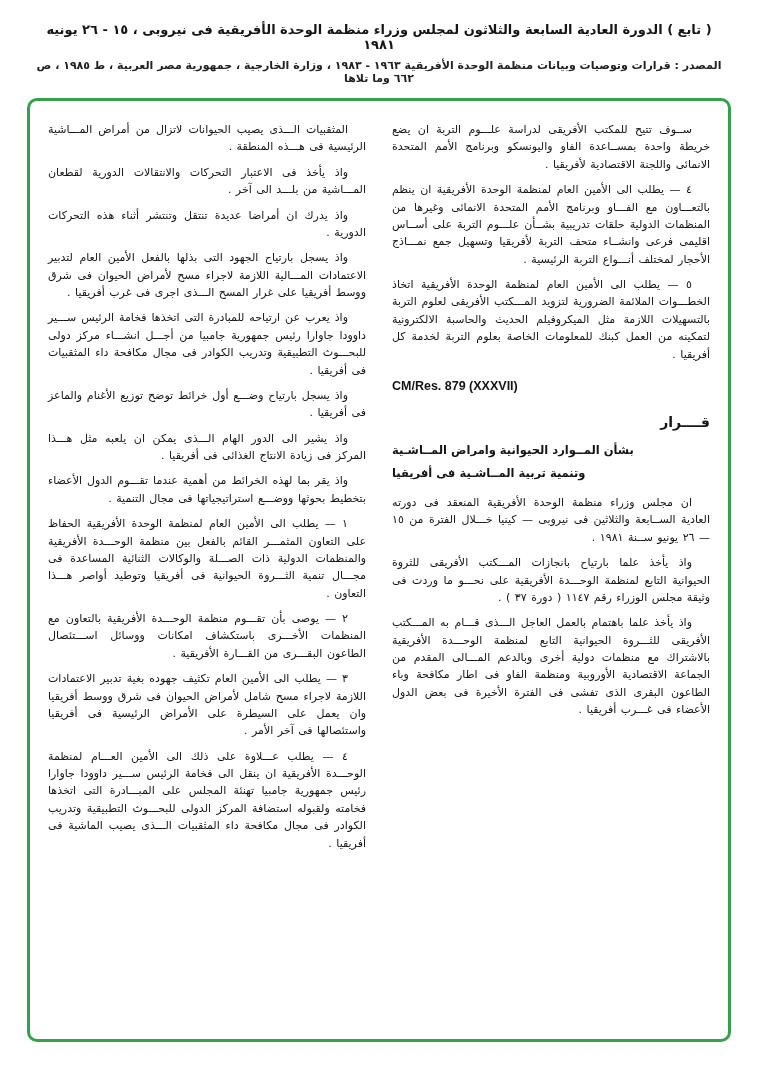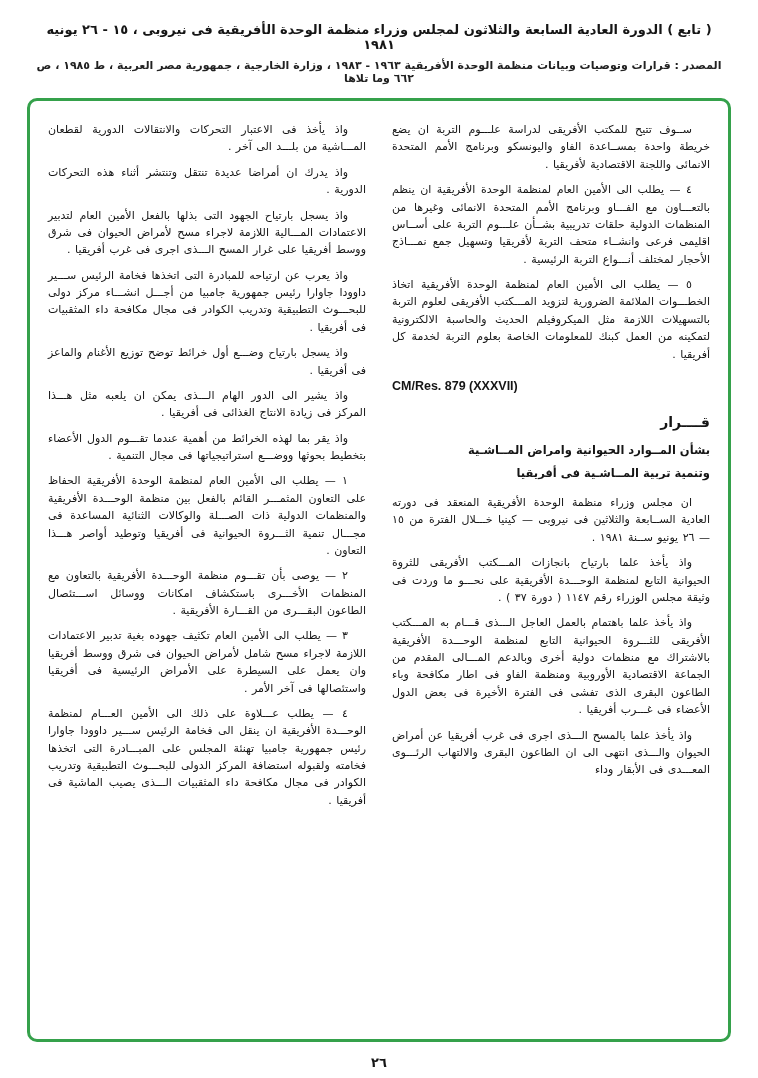--- a/index.html
+++ b/index.html
@@ -57,21 +57,21 @@
     font-size: 12.5px;
     margin: 14px 0 14px;
   }
   .res-title {
     text-align: right;
     font-weight: bold;
     font-size: 14px;
     margin: 0 0 8px;
   }
   .res-sub {
-    text-align: right;
+    text-align: left;
     font-weight: bold;
     font-size: 11.5px;
     margin: 0 0 5px;
   }
   .res-sub.last { margin-bottom: 12px; }
 
   
   .doc-footer { margin-top: 10px; text-align: center; }
   .page-number { font-size: 13px; font-weight: bold; display: inline-block; }
 </style>
@@ -94,37 +94,34 @@
         <p>٥ — يطلب الى الأمين العام لمنظمة الوحدة الأفريقية اتخاذ الخطـــوات الملائمة الضرورية لتزويد المـــكتب الأفريقى لعلوم التربة بالتسهيلات اللازمة مثل الميكروفيلم الحديث والحاسبة الالكترونية لتمكينه من العمل كبنك للمعلومات الخاصة بعلوم التربة لخدمة كل أفريقيا .</p>
 
         <div class="res-code">CM/Res. 879 (XXXVII)</div>
         <div class="res-title">قــــرار</div>
         <div class="res-sub">بشأن المــوارد الحيوانية وامراض المــاشـية</div>
         <div class="res-sub last">وتنمية تربية المــاشـية فى أفريقيا</div>
 
         <p>ان مجلس وزراء منظمة الوحدة الأفريقية المنعقد فى دورته العادية الســابعة والثلاثين فى نيروبى — كينيا خـــلال الفترة من ١٥ — ٢٦ يونيو ســنة ١٩٨١ .</p>
         <p>واذ يأخذ علما بارتياح بانجازات المـــكتب الأفريقى للثروة الحيوانية التابع لمنظمة الوحـــدة الأفريقية على نحـــو ما وردت فى وثيقة مجلس الوزراء رقم ١١٤٧ ( دورة ٣٧ ) .</p>
         <p>واذ يأخذ علما باهتمام بالعمل العاجل الـــذى قـــام به المـــكتب الأفريقى للثـــروة الحيوانية التابع لمنظمة الوحـــدة الأفريقية بالاشتراك مع منظمات دولية أخرى وبالدعم المـــالى المقدم من الجماعة الاقتصادية الأوروبية ومنظمة الفاو فى اطار مكافحة وباء الطاعون البقرى الذى تفشى فى الفترة الأخيرة فى بعض الدول الأعضاء فى غـــرب أفريقيا .</p>
-        <p>واذ يأخذ علما بالمسح الـــذى اجرى فى غرب أفريقيا عن أمراض الحيوان والـــذى انتهى الى ان الطاعون البقرى والالتهاب الرئـــوى المعـــدى فى الأبقار وداء</p>
       </section>
 
       <section class="col">
+        <p>المثقبيات الـــذى يصيب الحيوانات لاتزال من أمراض المـــاشية الرئيسية فى هـــذه المنطقة .</p>
         <p>واذ يأخذ فى الاعتبار التحركات والانتقالات الدورية لقطعان المـــاشية من بلـــد الى آخر .</p>
         <p>واذ يدرك ان أمراضا عديدة تنتقل وتنتشر أثناء هذه التحركات الدورية .</p>
         <p>واذ يسجل بارتياح الجهود التى بذلها بالفعل الأمين العام لتدبير الاعتمادات المـــالية اللازمة لاجراء مسح لأمراض الحيوان فى شرق ووسط أفريقيا على غرار المسح الـــذى اجرى فى غرب أفريقيا .</p>
         <p>واذ يعرب عن ارتياحه للمبادرة التى اتخذها فخامة الرئيس ســـير داوودا جاوارا رئيس جمهورية جامبيا من أجـــل انشـــاء مركز دولى للبحـــوث التطبيقية وتدريب الكوادر فى مجال مكافحة داء المثقبيات فى أفريقيا .</p>
         <p>واذ يسجل بارتياح وضـــع أول خرائط توضح توزيع الأغنام والماعز فى أفريقيا .</p>
         <p>واذ يشير الى الدور الهام الـــذى يمكن ان يلعبه مثل هـــذا المركز فى زيادة الانتاج الغذائى فى أفريقيا .</p>
         <p>واذ يقر بما لهذه الخرائط من أهمية عندما تقـــوم الدول الأعضاء بتخطيط بحوثها ووضـــع استراتيجياتها فى مجال التنمية .</p>
         <p>١ — يطلب الى الأمين العام لمنظمة الوحدة الأفريقية الحفاظ على التعاون المثمـــر القائم بالفعل بين منظمة الوحـــدة الأفريقية والمنظمات الدولية ذات الصـــلة والوكالات الثنائية المساعدة فى مجـــال تنمية الثـــروة الحيوانية فى أفريقيا وتوطيد أواصر هـــذا التعاون .</p>
         <p>٢ — يوصى بأن تقـــوم منظمة الوحـــدة الأفريقية بالتعاون مع المنظمات الأخـــرى باستكشاف امكانات ووسائل اســـتئصال الطاعون البقـــرى من القـــارة الأفريقية .</p>
         <p>٣ — يطلب الى الأمين العام تكثيف جهوده بغية تدبير الاعتمادات اللازمة لاجراء مسح شامل لأمراض الحيوان فى شرق ووسط أفريقيا وان يعمل على السيطرة على الأمراض الرئيسية فى أفريقيا واستئصالها فى آخر الأمر .</p>
         <p>٤ — يطلب عـــلاوة على ذلك الى الأمين العـــام لمنظمة الوحـــدة الأفريقية ان ينقل الى فخامة الرئيس ســـير داوودا جاوارا رئيس جمهورية جامبيا تهنئة المجلس على المبـــادرة التى اتخذها فخامته ولقبوله استضافة المركز الدولى للبحـــوث التطبيقية وتدريب الكوادر فى مجال مكافحة داء المثقبيات الـــذى يصيب الماشية فى أفريقيا .</p>
       </section>
 
     </div>
   </div>
 
-  <footer class="doc-footer">
-    <span class="page-number">٢٦</span>
-  </footer>
 
 </div>
 
 </body></html>

